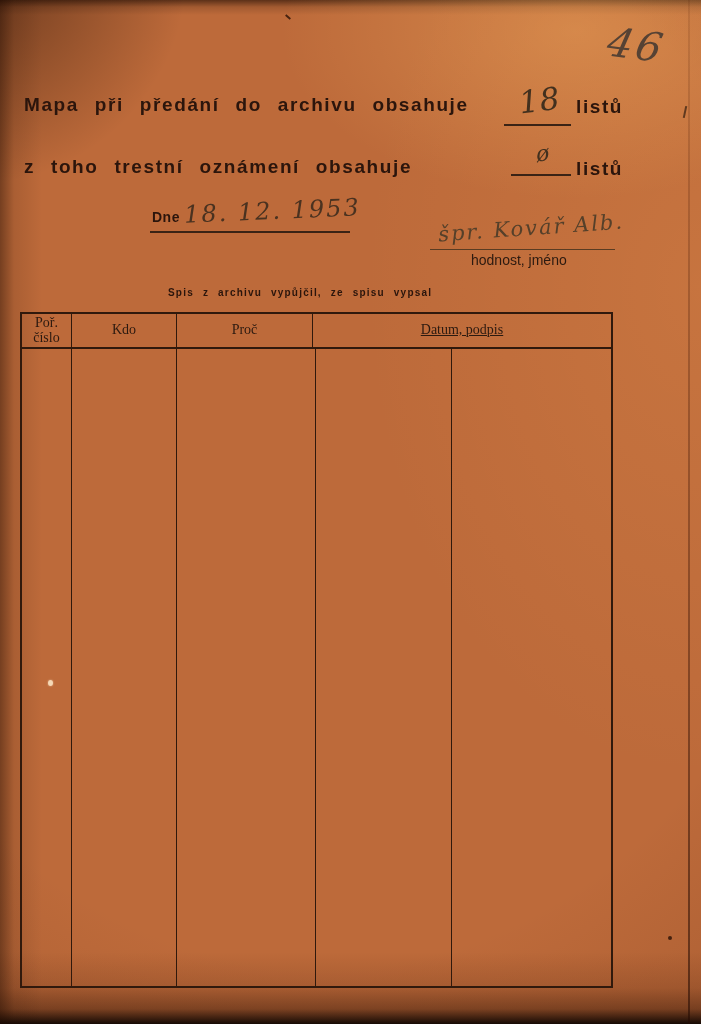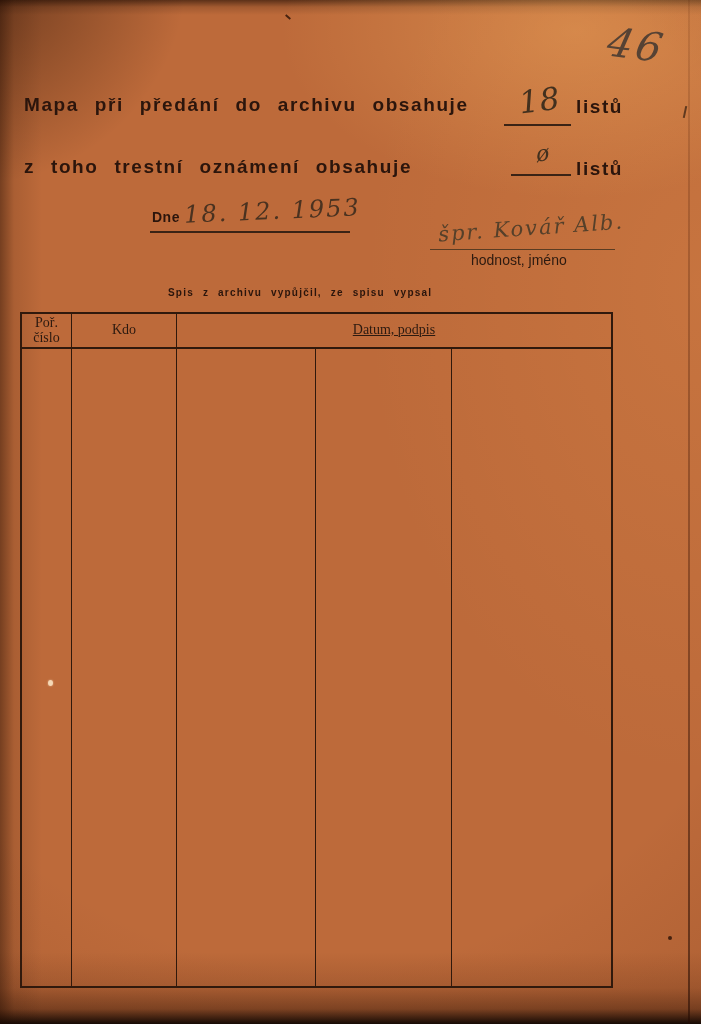--- a/index.html
+++ b/index.html
@@ -132,20 +132,21 @@
   <div class="abs serif-print sig-caption">hodnost, jméno</div>
 
   <div class="abs tbl-caption">Spis z archivu vypůjčil, ze spisu vypsal</div>
 
   <div class="abs tbl">
     <div class="tbl-head">
       <div class="cell c1">
         <span>Poř. číslo</span>
       </div>
       <div class="cell c2">Kdo</div>
+      <div class="cell c4">Proč</div>
       <div class="cell c5">Datum, podpis</div>
     </div>
     <div class="tbl-body">
       <div class="cell c1"></div>
       <div class="cell c2"></div>
       <div class="cell c3"></div>
       <div class="cell c4"></div>
       <div class="cell c5"></div>
     </div>
   </div>

